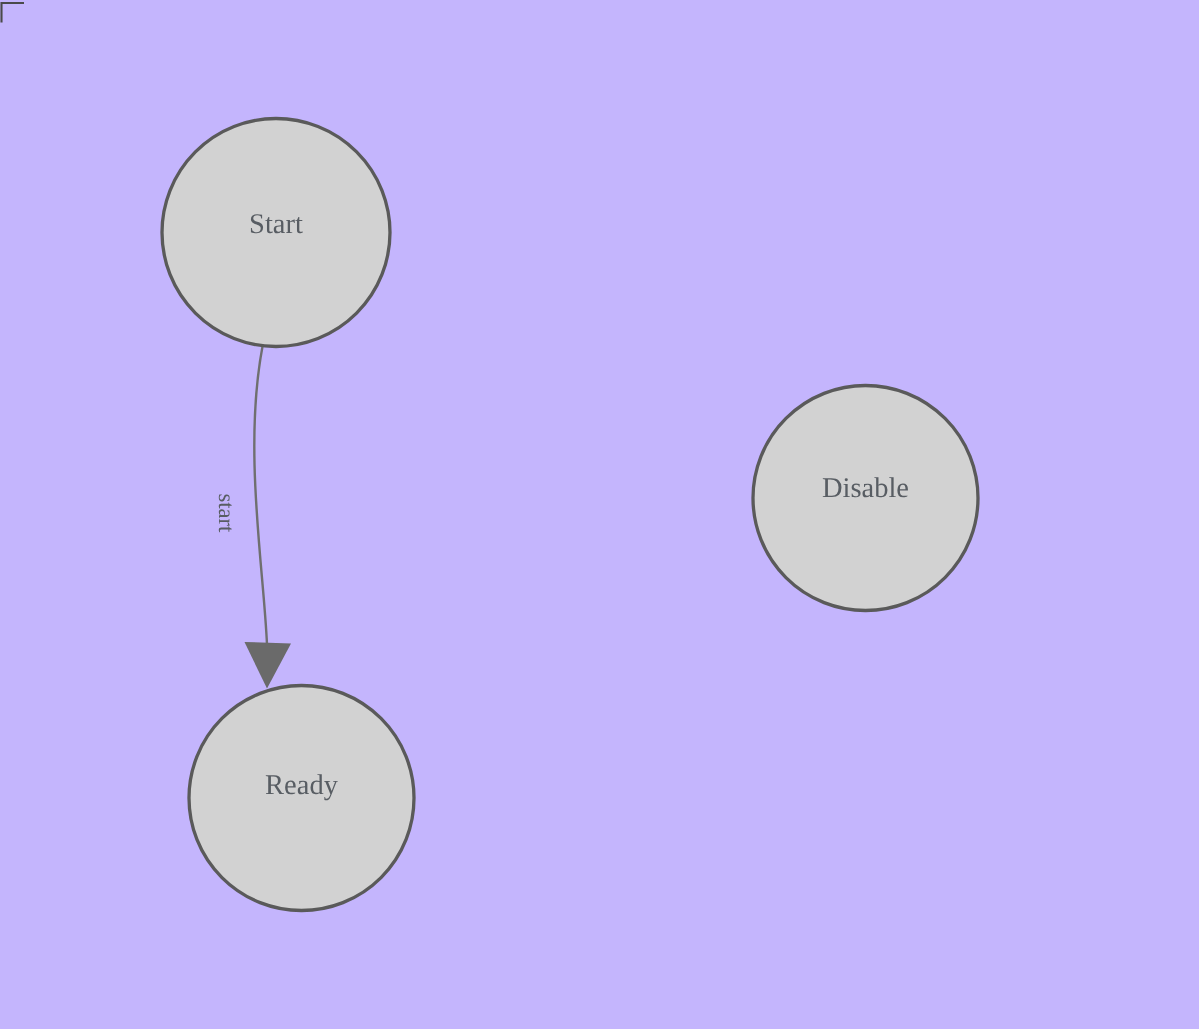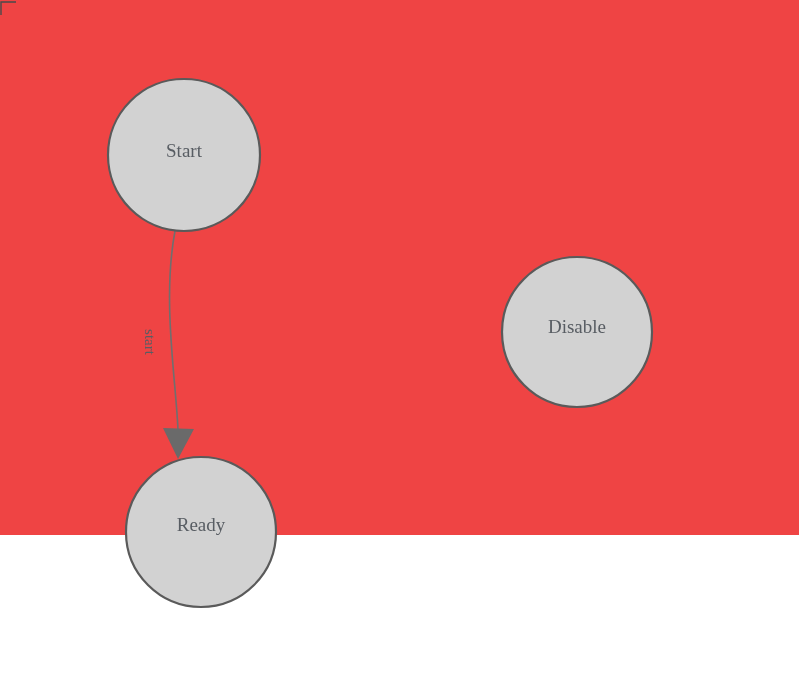--- a/index.html
+++ b/index.html
@@ -9,22 +9,22 @@
   }
   body {
     width: 799px;
     height: 686px;
     overflow: hidden;
     font-family: "Liberation Serif", "DejaVu Serif", serif;
   }
   #canvas {
     position: relative;
     width: 799px;
-    height: 535px;
-    background: #ef4444;
+    height: 686px;
+    background: #c4b5fd;
   }
   #graph-svg {
     position: absolute;
     top: 0;
     left: 0;
     width: 799px;
     height: 686px;
   }
   .node-circle {
     fill: #d2d2d2;

